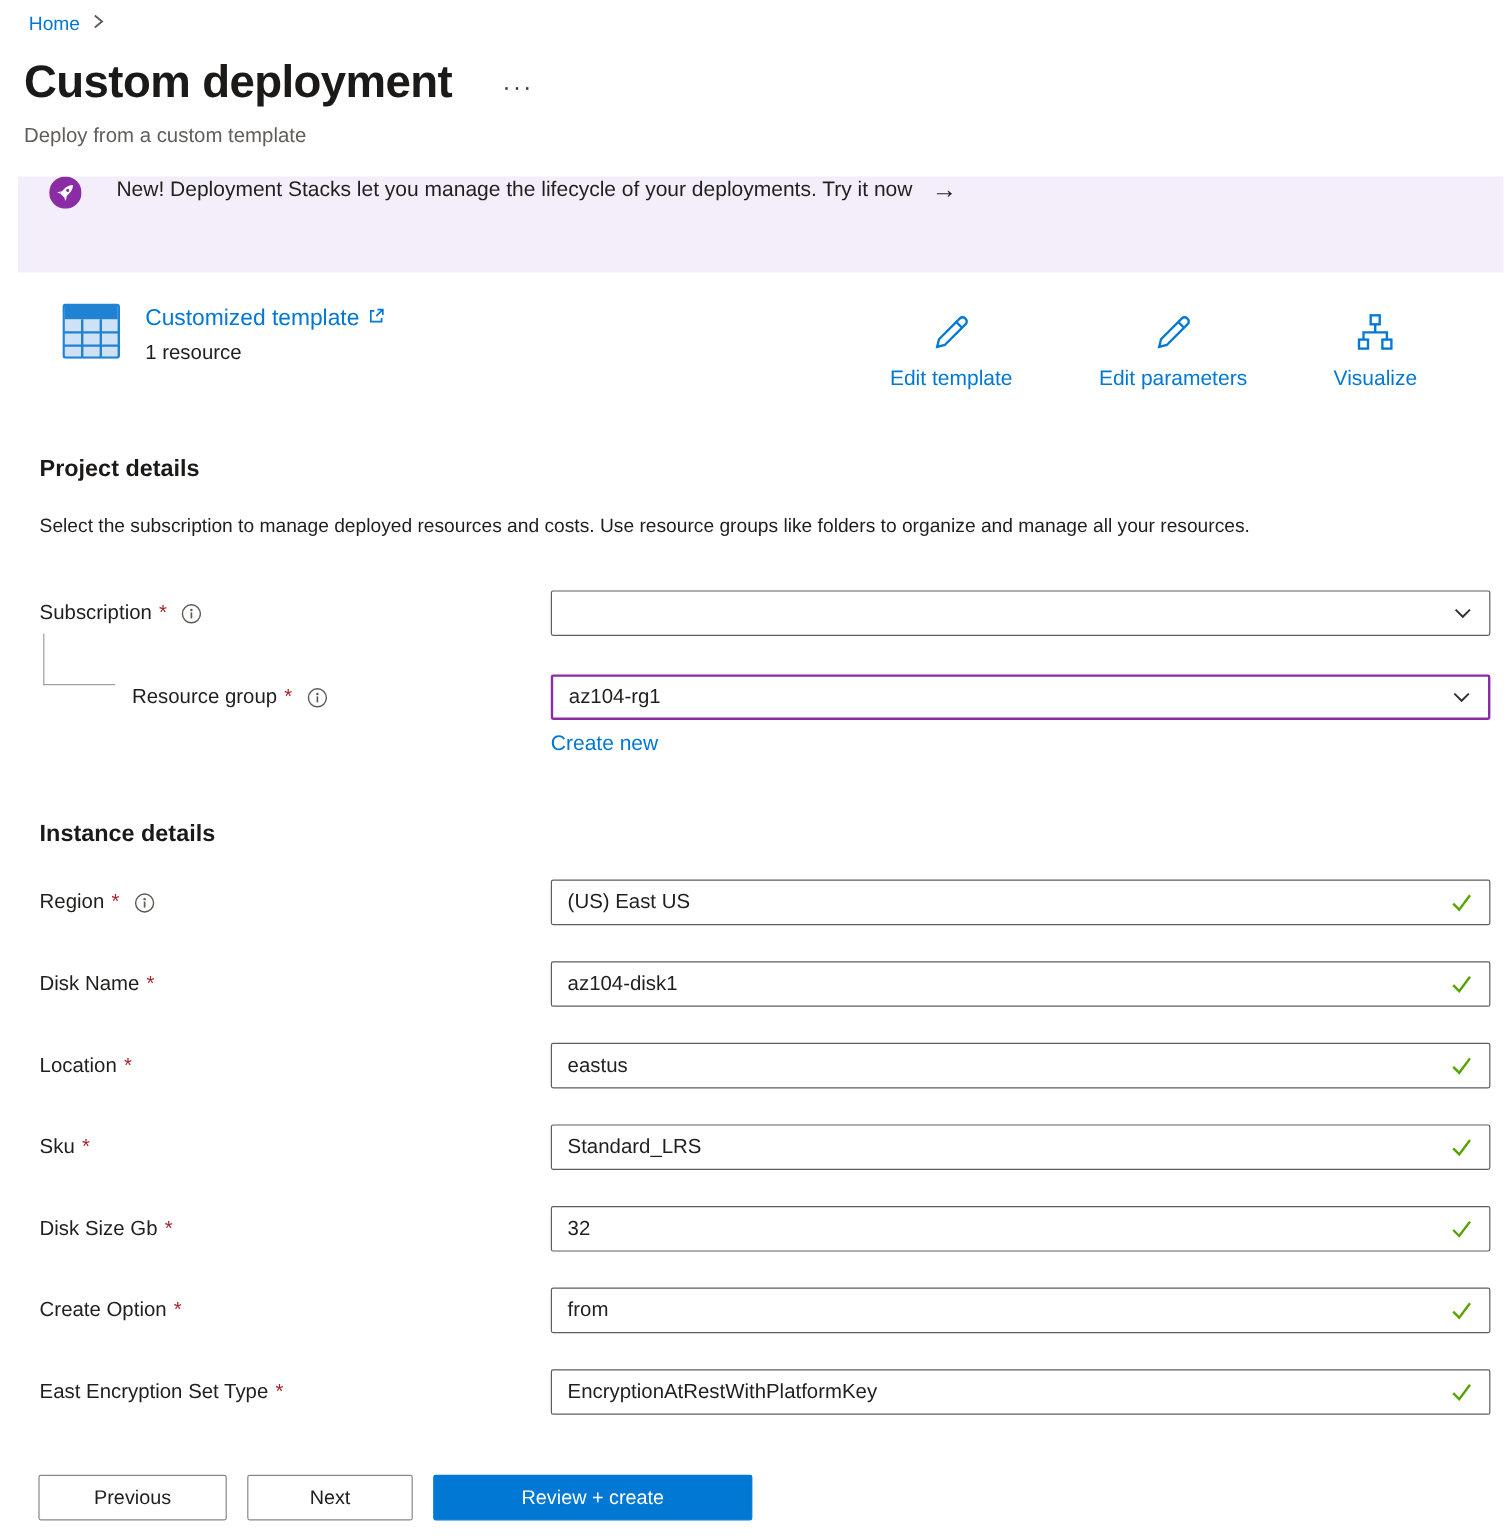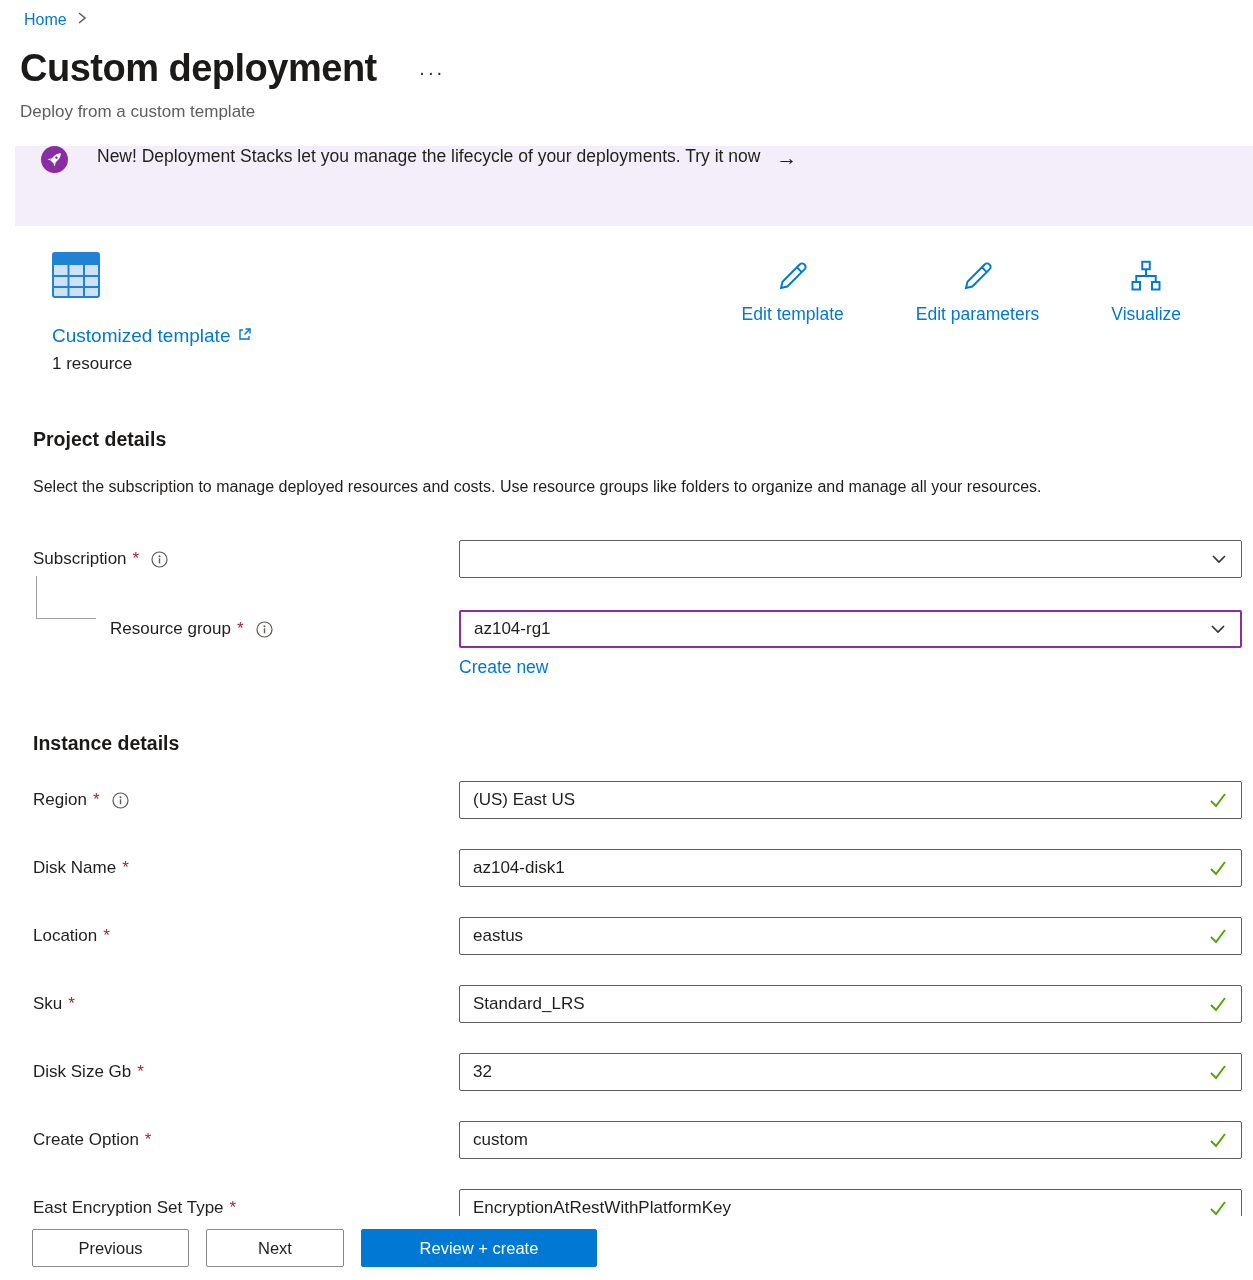--- a/index.html
+++ b/index.html
@@ -21,21 +21,21 @@
   .subtitle { margin: 12px 0 0 20px; font-size: 17px; color: #605e5c; }
 
   
   .banner { margin: 24px 0 0 15px; height: 80px; background: #f4eefa; display: flex; align-items: flex-start; padding-left: 26px; }
   .rocket-wrap { width: 27px; height: 27px; margin-right: 29px; flex: 0 0 auto; }
   .banner-text { font-size: 17.5px; color: #201f1e; }
   .banner-arrow { margin-left: 16px; font-size: 21px; color: #201f1e; }
 
   
   .template-row { display: flex; justify-content: space-between; align-items: flex-start; margin: 26px 0 0 52px; padding-right: 72px; }
-  .template-left { display: flex; gap: 21px; flex-direction: column; }
+  .template-left { display: flex; gap: 21px; }
   .template-texts { padding-top: 2px; }
   .template-name { font-size: 19px; color: #0078d4; display: flex; align-items: center; gap: 7px; cursor: pointer; }
   .template-res { font-size: 17px; margin-top: 7px; color: #201f1e; }
   .actions { display: flex; gap: 72px; padding-top: 6px; }
   .action { display: flex; flex-direction: column; align-items: center; gap: 5px; color: #0078d4; font-size: 17.5px; cursor: pointer; }
 
   
   .section-heading { margin: 54px 0 0 33px; font-size: 19.5px; font-weight: 700; color: #1b1a19; }
   .desc { margin: 20px 70px 0 33px; font-size: 16px; line-height: 31px; color: #201f1e; }
 
@@ -60,21 +60,21 @@
 
   
   .footer { position: absolute; left: 0; bottom: 0; width: 100%; height: 64px; background: #ffffff;
     display: flex; align-items: center; gap: 17px; padding-left: 32px; }
   .btn { height: 38px; border-radius: 2px; font-size: 16.5px; display: flex; align-items: center; justify-content: center;
     cursor: pointer; font-family: "Liberation Sans", sans-serif; }
   .btn-outline { background: #fff; border: 1px solid #8a8886; color: #201f1e; }
   .btn-primary { background: #0078d4; border: 1px solid #0078d4; color: #fff; }
   .w-prev { width: 157px; }
   .w-next { width: 138px; }
-  .w-review { width: 236px; }
+  .w-review { width: 266px; }
 </style>
 </head>
 <body>
 
 <div class="breadcrumb">
   <a class="crumb-link">Home</a>
   <span>
     <svg width="12" height="14" viewBox="0 0 12 14">
         <path d="M3 2l6 5-6 5" fill="none" stroke="#605e5c" stroke-width="1.6"></path>
       </svg>
@@ -296,21 +296,21 @@
       </span>
     </div>
   </div>
 
   <div class="form-row">
     <div class="label-cell">
       <span>Create Option</span>
       <span class="req">*</span>
     </div>
     <div class="input">
-      <span>custom</span>
+      <span>from</span>
       <span class="right-icon">
         <svg width="20" height="20" viewBox="0 0 20 20">
             <path d="M3 11l5 5 9-12" fill="none" stroke="#57a300" stroke-width="2"></path>
           </svg>
       </span>
     </div>
   </div>
 
   <div class="form-row">
     <div class="label-cell">

